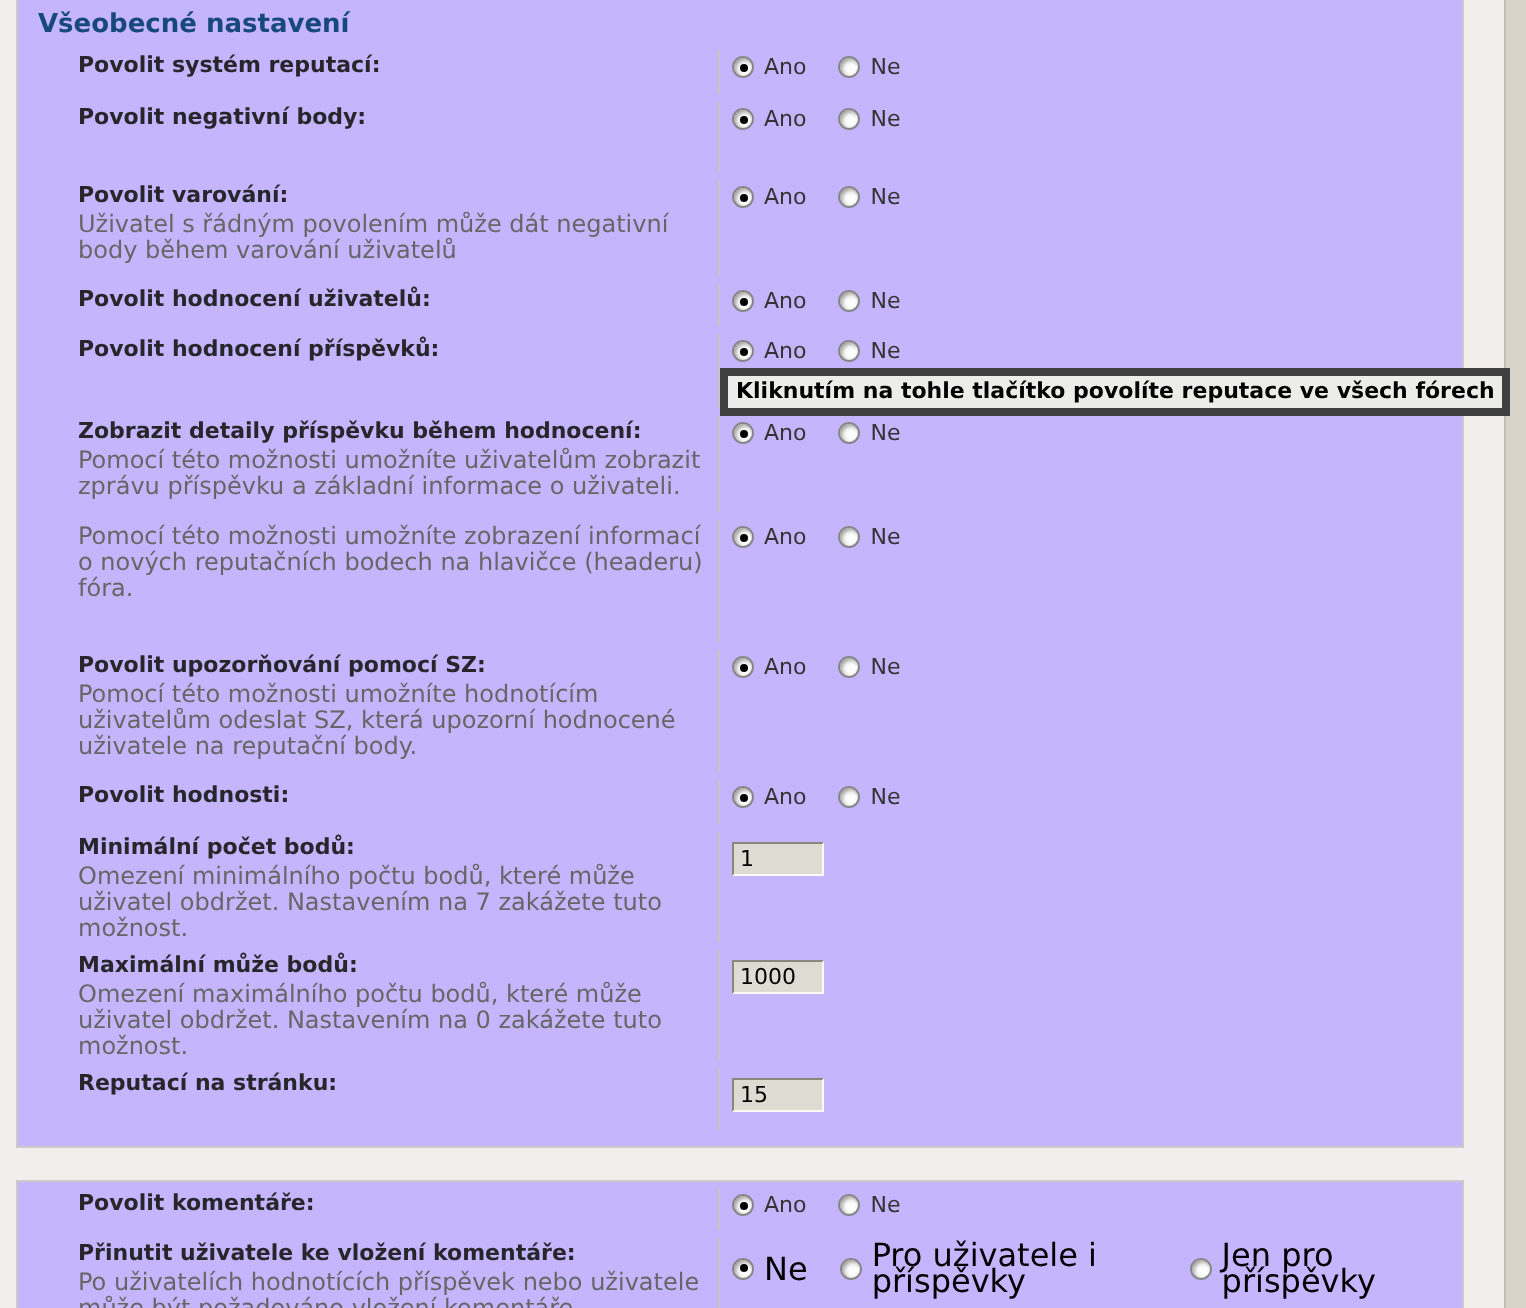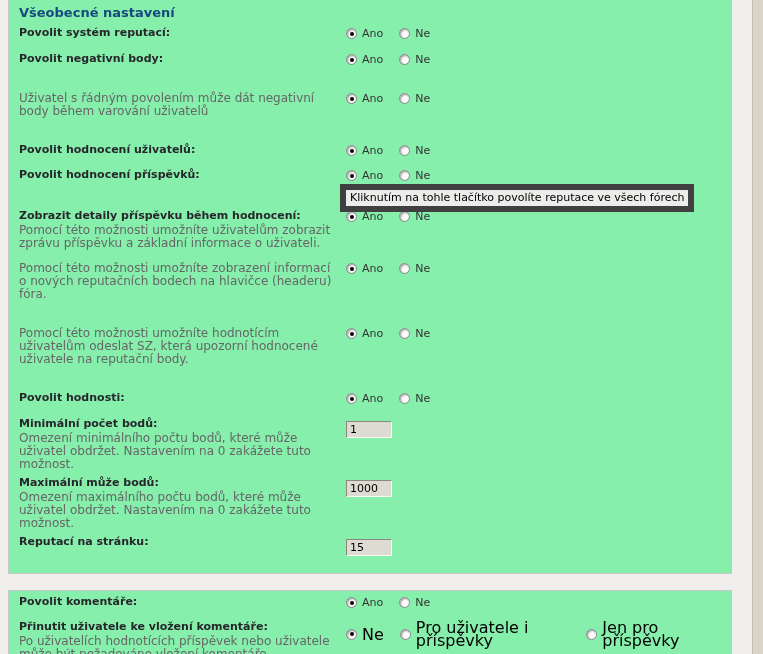--- a/index.html
+++ b/index.html
@@ -3,50 +3,50 @@
 <meta charset="utf-8">
 <style>
   * { box-sizing: border-box; }
   html,body { margin:0; padding:0; }
   body {
     width:763px; height:654px; overflow:hidden; position:relative;
     background:#f0efed;
     font-family:"DejaVu Sans", sans-serif;
   }
   .content { position:absolute; left:8px; top:0; width:724px; }
-  .panel { background:#86efac; border:1px solid #c9c9c9; }
+  .panel { background:#c4b5fd; border:1px solid #c9c9c9; }
   .panel.first { border-top:none; padding:3px 0 4px 0; }
   .panel.second { margin-top:16px; border-bottom:none; padding:3px 0 0 0; min-height:90px; }
   .section-title {
     color:#17497e; font-size:13px; font-weight:bold;
     padding:2px 0 5px 10px; letter-spacing:0px;
   }
   .row { display:flex; align-items:stretch; margin-bottom:4px; }
-  .lbl { width:330px; padding:1px 6px 0 10px; flex:none; }
+  .lbl { width:330px; padding:1px 6px 0 10px; flex:none;margin-left:20px; }
   .lbl .t { font-size:11px; font-weight:bold; color:#26262b; line-height:14px; }
   .lbl .d { font-size:12px; color:#666666; line-height:13px; margin-top:1px; }
   .ctl { flex:1; border-left:1px solid #c6c6c6; padding:2px 4px 0 6px; position:relative; }
   .radio-group { display:flex; align-items:center; font-size:11px; color:#333; flex-wrap:wrap; }
   .radio-group .opt { margin-right:16px;text-align:center; }
   .opt { display:flex; align-items:center; }
   .radio {
     width:11px; height:11px; border-radius:50%; background:#fdfdfd;
     border:1px solid #878787; box-shadow: inset 1px 1px 2px rgba(0,0,0,.38);
     position:relative; flex:none; margin-right:5px; cursor:default;
   }
   .radio.checked::after {
     content:""; position:absolute; left:2.5px; top:2.5px; width:4px; height:4px;
     background:#000; border-radius:50%;
   }
   .opt-label { line-height:13px; }
   .tooltip {
     position:absolute; left:0px; top:17px; white-space:nowrap;
     background:#ececе9; background-color:#ececeа; background:#ececea;
-    border:6px solid #404040; font-size:11px; color:#000;
-    padding:1px 4px 2px 4px; z-index:5;
+    border:4px solid #404040; font-size:11px; color:#000;
+    padding:1px 4px 2px 4px; z-index:5;font-weight:bold;
   }
   .txt {
     width:46px; height:17px; background:#dedbd2;
     border:1px solid #8b877d; border-right-color:#fbfaf6; border-bottom-color:#fbfaf6;
     font-size:11px; font-family:"DejaVu Sans", sans-serif; color:#000;
     padding:1px 3px; outline:none;
   }
   .scrollbar {
     position:absolute; right:0; top:0; width:11px; height:654px;
     background:#d9d3c9; border-left:1px solid #c4beb2;
@@ -96,20 +96,21 @@
           <span class="opt">
             <span class="radio"></span>
             <span class="opt-label">Ne</span>
           </span>
         </div>
       </div>
     </div>
 
     <div class="row mh48">
       <div class="lbl">
+        <div class="t">Povolit varování:</div>
         <div class="d">Uživatel s řádným povolením může dát negativní body během varování uživatelů</div>
       </div>
       <div class="ctl">
         <div class="radio-group">
           <span class="opt">
             <span class="radio checked"></span>
             <span class="opt-label">Ano</span>
           </span>
           <span class="opt">
             <span class="radio"></span>
@@ -188,20 +189,21 @@
           <span class="opt">
             <span class="radio"></span>
             <span class="opt-label">Ne</span>
           </span>
         </div>
       </div>
     </div>
 
     <div class="row mh61">
       <div class="lbl">
+        <div class="t">Povolit upozorňování pomocí SZ:</div>
         <div class="d">Pomocí této možnosti umožníte hodnotícím uživatelům odeslat SZ, která upozorní hodnocené uživatele na reputační body.</div>
       </div>
       <div class="ctl">
         <div class="radio-group">
           <span class="opt">
             <span class="radio checked"></span>
             <span class="opt-label">Ano</span>
           </span>
           <span class="opt">
             <span class="radio"></span>
@@ -225,21 +227,21 @@
             <span class="radio"></span>
             <span class="opt-label">Ne</span>
           </span>
         </div>
       </div>
     </div>
 
     <div class="row mh49">
       <div class="lbl">
         <div class="t">Minimální počet bodů:</div>
-        <div class="d">Omezení minimálního počtu bodů, které může uživatel obdržet. Nastavením na 0 zakážete tuto možnost.</div>
+        <div class="d">Omezení minimálního počtu bodů, které může uživatel obdržet. Nastavením na 7 zakážete tuto možnost.</div>
       </div>
       <div class="ctl">
         <input class="txt" type="text" value="1" style="">
       </div>
     </div>
 
     <div class="row mh49">
       <div class="lbl">
         <div class="t">Maximální může bodů:</div>
         <div class="d">Omezení maximálního počtu bodů, které může uživatel obdržet. Nastavením na 0 zakážete tuto možnost.</div>

